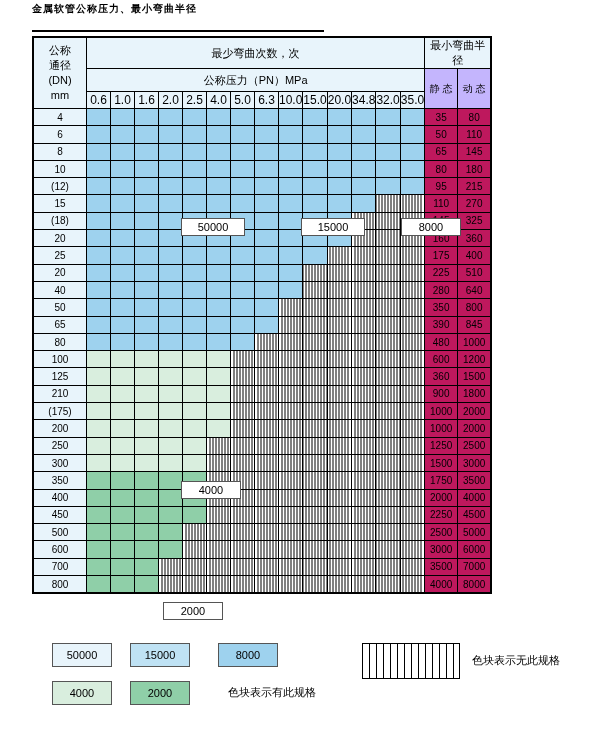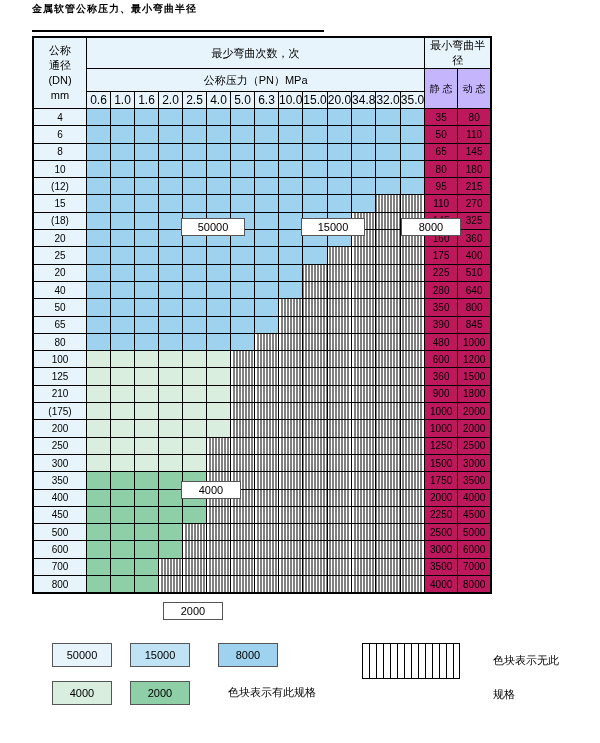--- a/index.html
+++ b/index.html
@@ -664,14 +664,14 @@
 <div id="legend">
   <div id="legend-items">
       <div class="lgitem" style="left: 20px; top: 8px; background: rgb(232, 244, 251);">50000</div>
       <div class="lgitem" style="left: 98px; top: 8px; background: rgb(191, 226, 244);">15000</div>
       <div class="lgitem" style="left: 186px; top: 8px; background: rgb(158, 210, 238);">8000</div>
       <div class="lgitem" style="left: 20px; top: 46px; background: rgb(217, 238, 222);">4000</div>
       <div class="lgitem" style="left: 98px; top: 46px; background: rgb(143, 207, 168);">2000</div>
     </div>
   <div class="lgtext" style="left:196px;top:46px;line-height:22px;">色块表示有此规格</div>
   <div id="lgbox-striped"></div>
-  <div class="lgtext" style="left:440px;top:8px;line-height:34px;margin-left:21px;">色块表示无此规格</div>
+  <div class="lgtext" style="left:440px;top:8px;line-height:34px;">色块表示无此规格</div>
 </div>
 
 </body></html>

